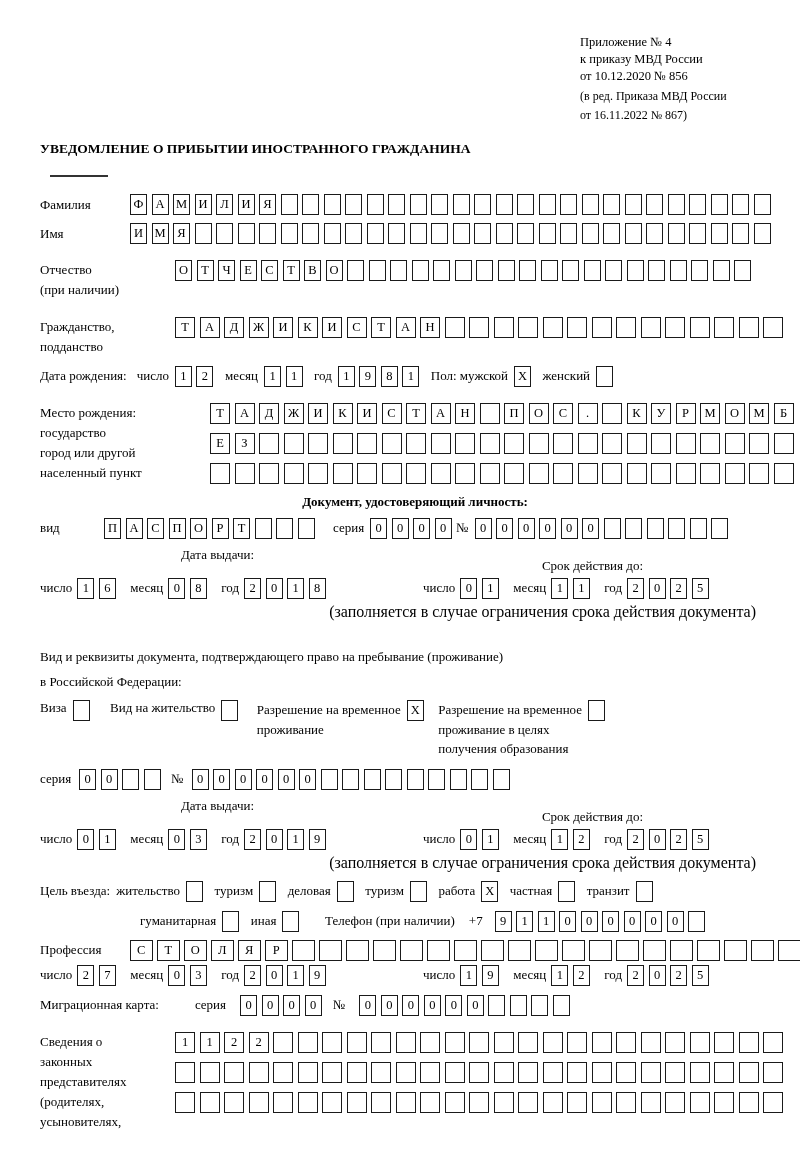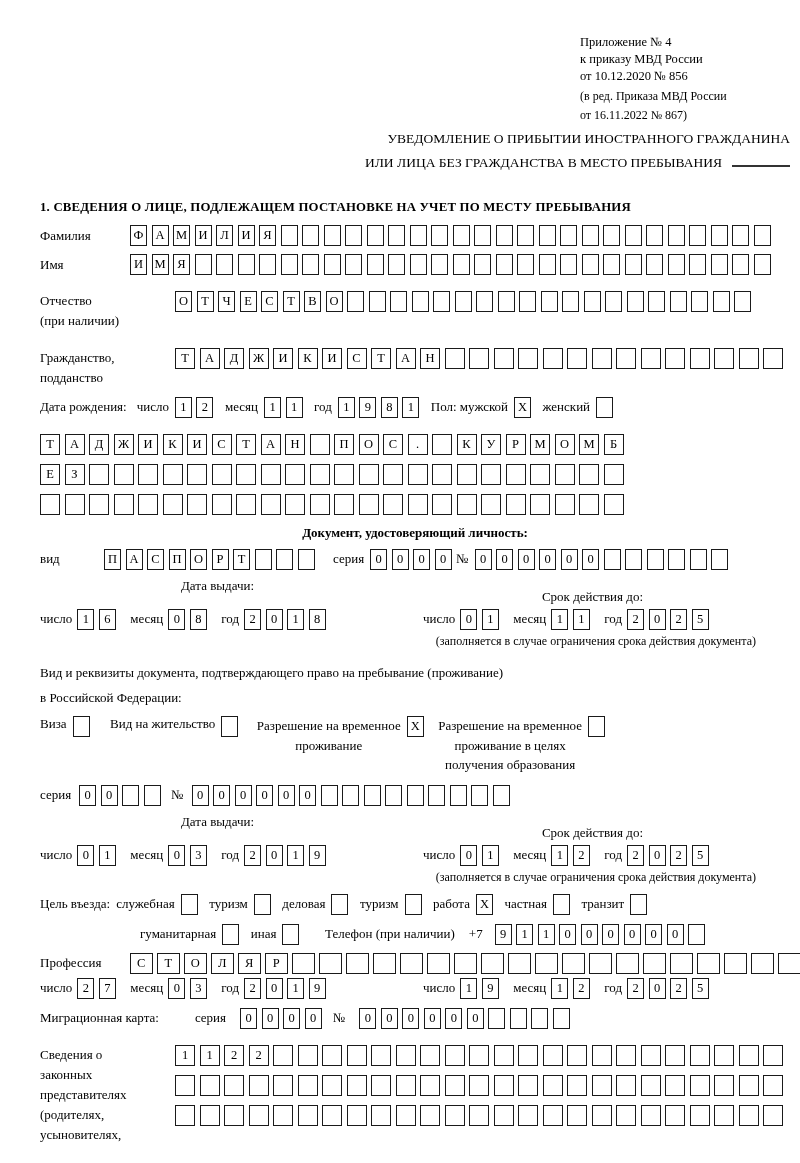--- a/index.html
+++ b/index.html
@@ -5,21 +5,21 @@
   * { box-sizing: border-box; margin: 0; padding: 0; }
   html,body { width:800px; background:#fff; color:#000;
     font-family:"Liberation Serif","DejaVu Serif",serif; font-size:13px; }
   body { height:1163px; overflow:hidden; }
   .page { padding:34px 10px 0 40px; width:800px; }
 
   .topright { width:235px; margin-left:540px; line-height:1.35; font-size:12.5px; }
   .topright .ed { font-size:12px; margin-top:3px; }
   .forma { text-align:right; font-weight:bold; margin:22px 28px 0 0; letter-spacing:.5px; }
 
-  .title { text-align:right; font-weight:normal; font-size:13.5px; margin-top:4px; line-height:1.75; }
+  .title { text-align:left; font-weight:bold; font-size:13.5px; margin-top:14px; line-height:1.75; }
   .uline { display:inline-block; width:58px; border-bottom:2px solid #333; margin-left:10px; }
 
   .sect { font-weight:bold; font-size:12.8px; margin-top:26px; letter-spacing:.2px; }
 
   .frow { display:flex; align-items:center; margin-top:8px; }
   .frow.top { align-items:flex-start;margin-top:16px; }
   .lbl { flex:0 0 auto; }
   .w90 { width:90px; } .w135 { width:135px; } .w170 { width:170px; }
   .w64 { width:64px; }
   .lblcol { flex:0 0 auto; line-height:1.55; }
@@ -36,27 +36,27 @@
   .dochead { text-align:center; font-weight:bold; margin-top:10px; }
   .datehead { display:flex; margin-top:8px; }
   .datehead .dh1 { width:355px; text-align:center; }
   .datehead .dh2 { flex:1; text-align:center;margin-top:11px; }
   .daterow { display:flex; align-items:center; margin-top:4px; }
   .dgroup { display:flex; align-items:center; }
   .dgroup .dl { margin-right:5px; }
   .dgroup .dl2 { margin:0 5px 0 10px; }
   .dg-left { width:355px; }
   .dg-right { margin-left:28px; }
-  .note { font-size:12px; margin-top:4px; }
+  .note { font-size:16px; margin-top:4px; }
   .note.right { text-align:right; padding-right:34px; }
 
-  .intro { margin-top:12px; line-height:1.9; }
+  .intro { margin-top:24px; line-height:1.9; }
   .optrow { display:flex; align-items:flex-start; margin-top:6px; }
   .optrow .cells { margin:0 6px; }
-  .optml { text-align:center; line-height:1.5; }
+  .optml { line-height:1.5; }
   .gap6 { margin-left:6px; } .gap10 { margin-left:10px; } .gap14 { margin-left:14px; }
 
   .chkline { display:flex; align-items:center; margin-top:9px; flex-wrap:nowrap; }
   .chkline .cells { margin:0 7px 0 6px; }
   .chkline .t { white-space:nowrap; }
   .indent185 { margin-left:145px; }
   .mt10 { margin-top:10px; }
 </style>
 </head>
 <body>
@@ -67,24 +67,23 @@
     <div>Приложение № 4</div>
     <div>к приказу МВД России</div>
     <div>от 10.12.2020 № 856</div>
     <div class="ed">(в ред. Приказа МВД России</div>
     <div class="ed">от 16.11.2022 № 867)</div>
   </div>
 
 
   <div class="title">
     <div>УВЕДОМЛЕНИЕ О ПРИБЫТИИ ИНОСТРАННОГО ГРАЖДАНИНА</div>
-    <div><span>ИЛИ ЛИЦА БЕЗ ГРАЖДАНСТВА В МЕСТО ПРЕБЫВАНИЯ</span><span class="uline"></span></div>
-  </div>
-
-  <div class="sect">1. СВЕДЕНИЯ О ЛИЦЕ, ПОДЛЕЖАЩЕМ ПОСТАНОВКЕ НА УЧЕТ ПО МЕСТУ ПРЕБЫВАНИЯ</div>
+    <div><span class="uline"></span></div>
+  </div>
+
 
   <div class="frow mt10">
     <span class="lbl w90">Фамилия</span>
     <div class="cells">
         <span class="cell">Ф</span>
         <span class="cell">А</span>
         <span class="cell">М</span>
         <span class="cell">И</span>
         <span class="cell">Л</span>
         <span class="cell">И</span>
@@ -244,20 +243,26 @@
     <div class="cells">
         <span class="cell">X</span>
       </div>
     <span class="t">женский</span>
     <div class="cells">
         <span class="cell"></span>
       </div>
   </div>
 
   <div class="frow top">
+    <div class="lblcol w170">
+      <div>Место рождения:</div>
+      <div>государство</div>
+      <div>город или другой</div>
+      <div>населенный пункт</div>
+    </div>
     <div class="stack">
       <div class="cells wide">
           <span class="cell">Т</span>
           <span class="cell">А</span>
           <span class="cell">Д</span>
           <span class="cell">Ж</span>
           <span class="cell">И</span>
           <span class="cell">К</span>
           <span class="cell">И</span>
           <span class="cell">С</span>
@@ -515,21 +520,21 @@
           <span class="cell">0</span>
           <span class="cell">2</span>
           <span class="cell">5</span>
         </div>
     </div>
   </div>
   <div class="note right">(заполняется в случае ограничения срока действия документа)</div>
 
   <div class="chkline">
     <span class="t">Цель въезда:</span>
-    <span class="t gap6">служебная</span>
+    <span class="t gap6">жительство</span>
     <div class="cells">
         <span class="cell"></span>
       </div>
     <span class="t">туризм</span>
     <div class="cells">
         <span class="cell"></span>
       </div>
     <span class="t">деловая</span>
     <div class="cells">
         <span class="cell"></span>

